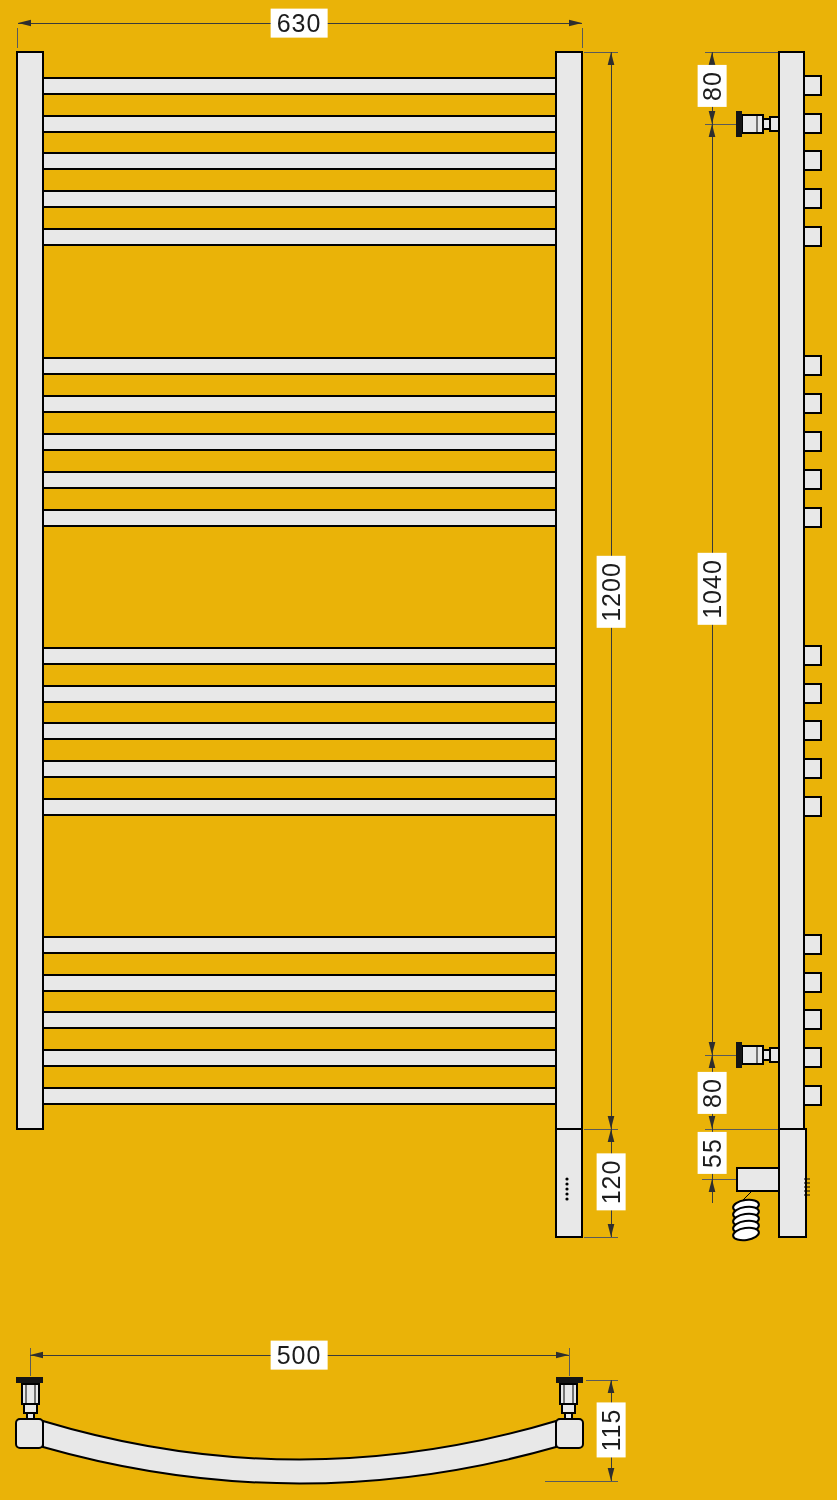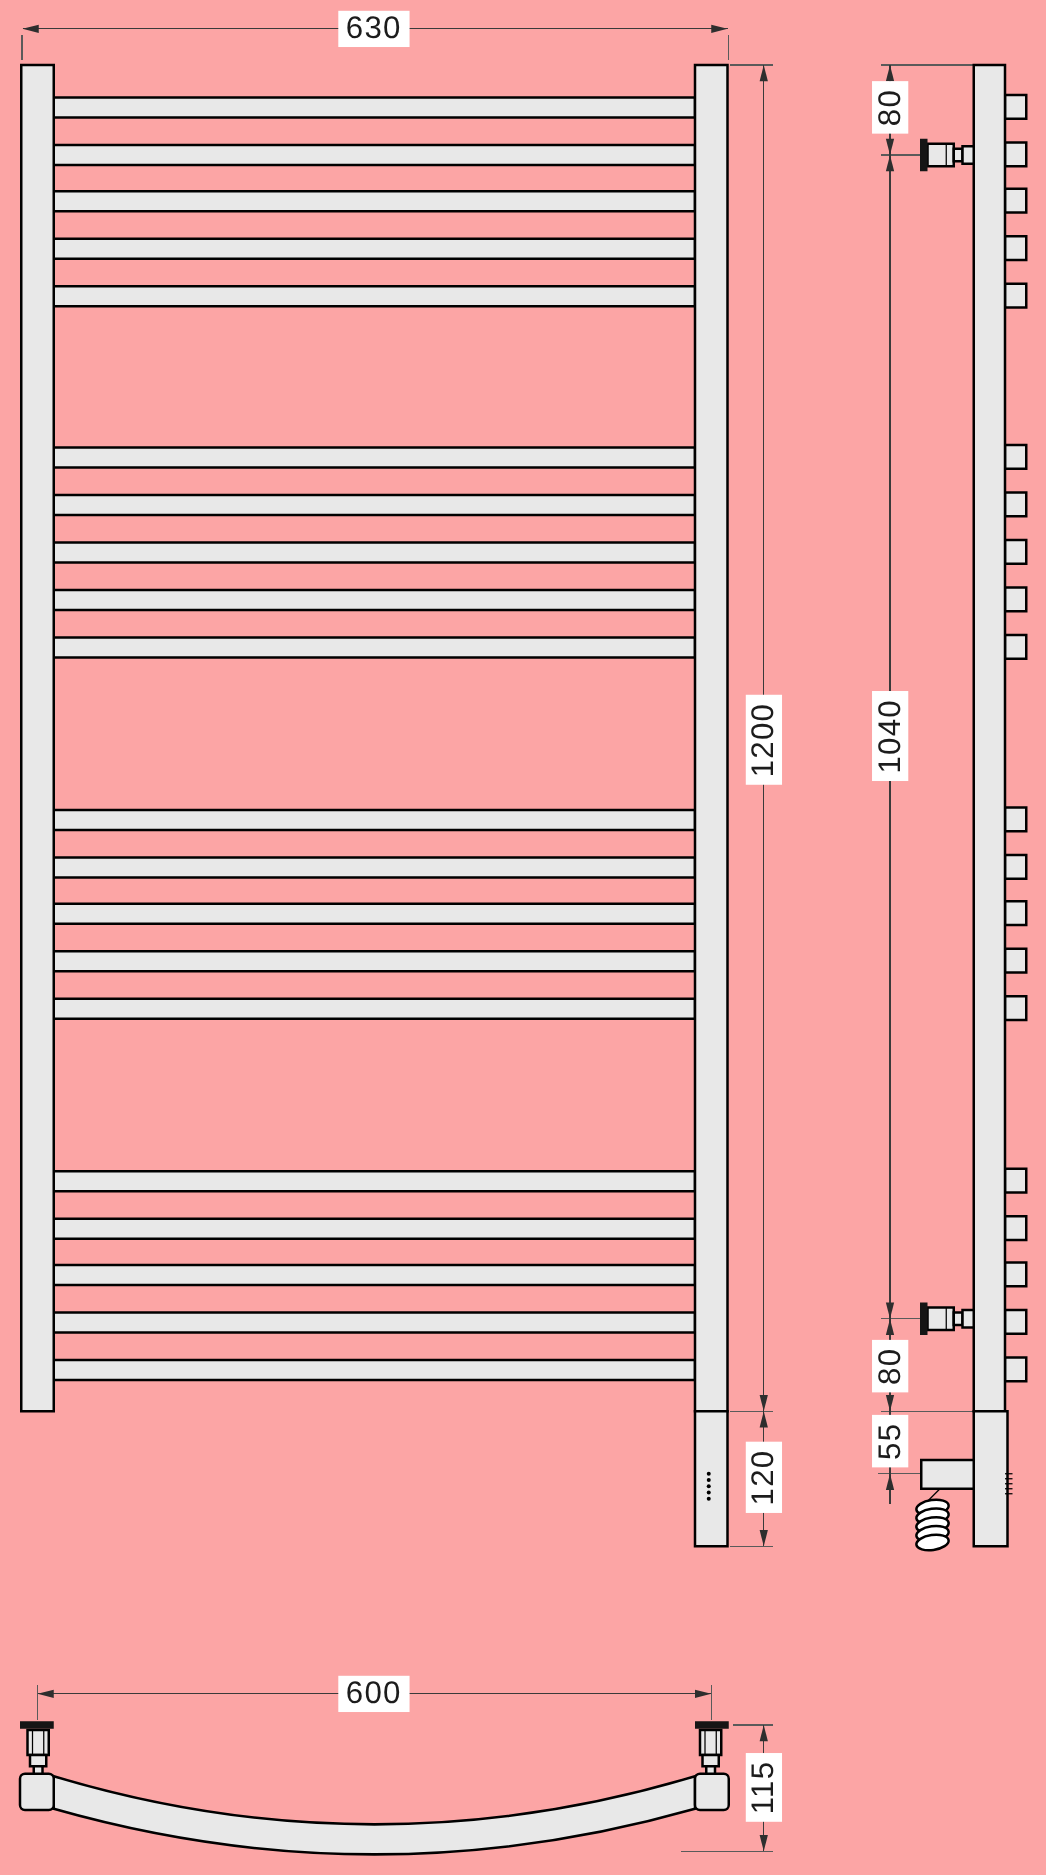--- a/index.html
+++ b/index.html
@@ -1,19 +1,19 @@
 <!DOCTYPE html>
 <html><head>
 <meta charset="utf-8">
 <style>
   html,body{margin:0;padding:0;background:#ffffff;}
   .canvas{
     position:relative;
     width:837px;height:1500px;
-    background:#fca5a5;
+    background:#eab308;
     overflow:hidden;
     font-family:"Liberation Sans",sans-serif;
   }
   .canvas svg{position:absolute;left:0;top:0;}
   .shape{fill:#e8e8e8;stroke:#000000;stroke-width:2;}
   .solid{fill:#151515;stroke:none;}
   .thin{stroke:#000000;stroke-width:1;fill:none;}
   .dimline{stroke:#3a3a3a;stroke-width:1;fill:none;shape-rendering:crispEdges;}
   .ext{stroke:#5a5a5a;stroke-width:1;fill:none;shape-rendering:crispEdges;}
   .arrow{fill:#2e2e2e;stroke:none;}
@@ -233,16 +233,16 @@
   </g>
 </svg>
 
 <div class="dim-label" style="left:299px;top:23px;">630</div>
 <div class="dim-label rot" style="left:611px;top:592px;">1200</div>
 <div class="dim-label rot" style="left:611px;top:1182px;">120</div>
 <div class="dim-label rot" style="left:712px;top:86px;">80</div>
 <div class="dim-label rot" style="left:712px;top:589px;">1040</div>
 <div class="dim-label rot" style="left:712px;top:1093px;">80</div>
 <div class="dim-label rot" style="left:712px;top:1153px;">55</div>
-<div class="dim-label" style="left:299px;top:1355px;">600</div>
+<div class="dim-label" style="left:299px;top:1355px;">500</div>
 <div class="dim-label rot" style="left:611px;top:1430px;">115</div>
 
 </div>
 
 </body></html>

